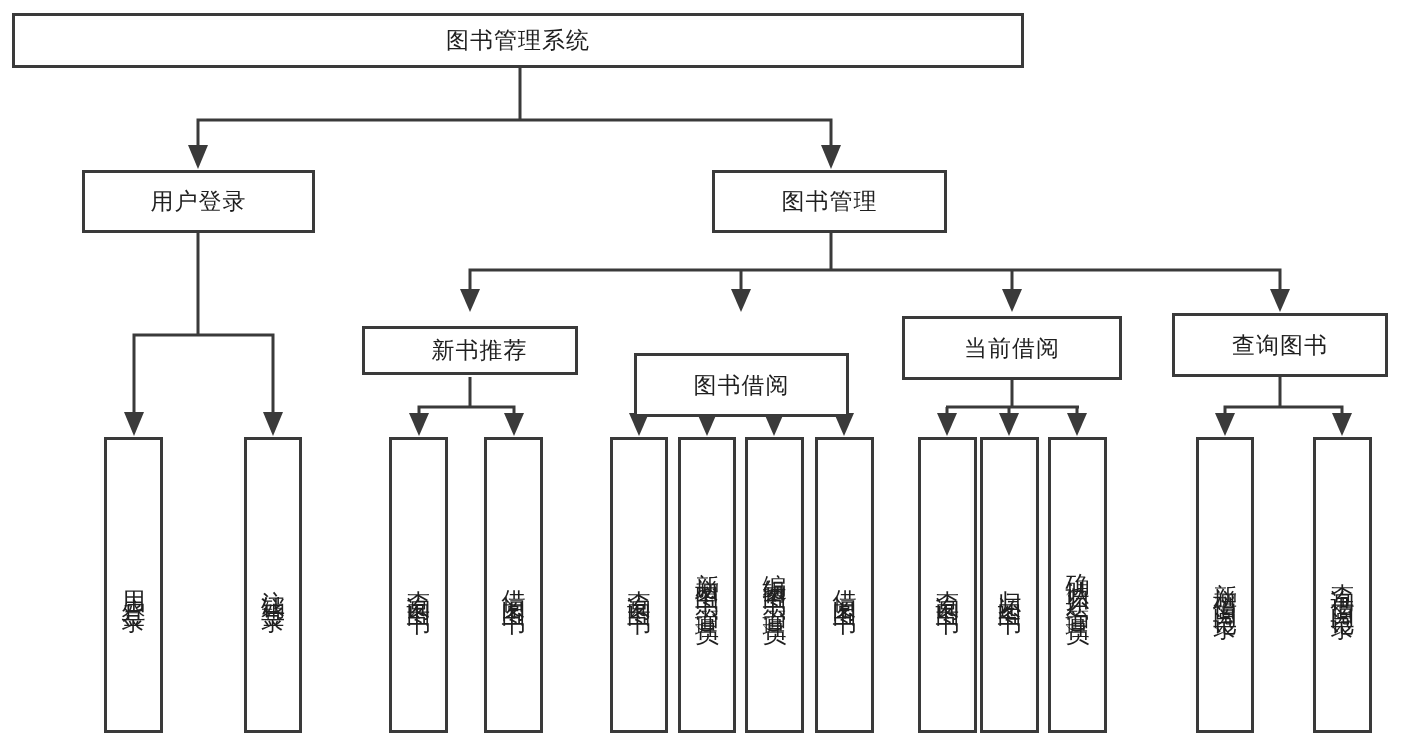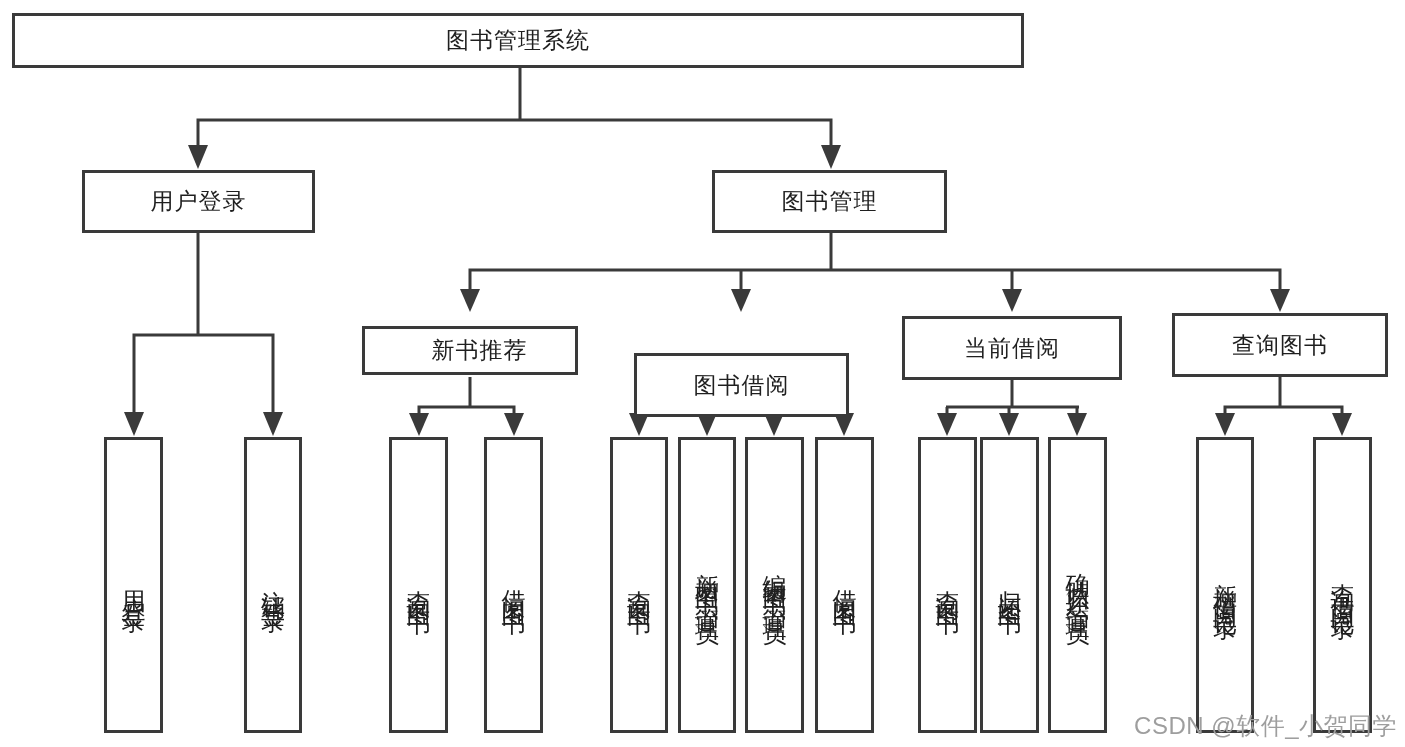--- a/index.html
+++ b/index.html
@@ -179,15 +179,14 @@
     <span class="vtext">确认归还（管理员）</span>
   </div>
 
   <div class="box leaf" style="left:1196px; top:437px; width:58px; height:296px;">
     <span class="vtext">新增借阅记录</span>
   </div>
   <div class="box leaf" style="left:1313px; top:437px; width:59px; height:296px;">
     <span class="vtext">查询借阅记录</span>
   </div>
 
-  <div class="watermark">CSDN @软件_小贺同学</div>
 
 </div>
 
 </body></html>

